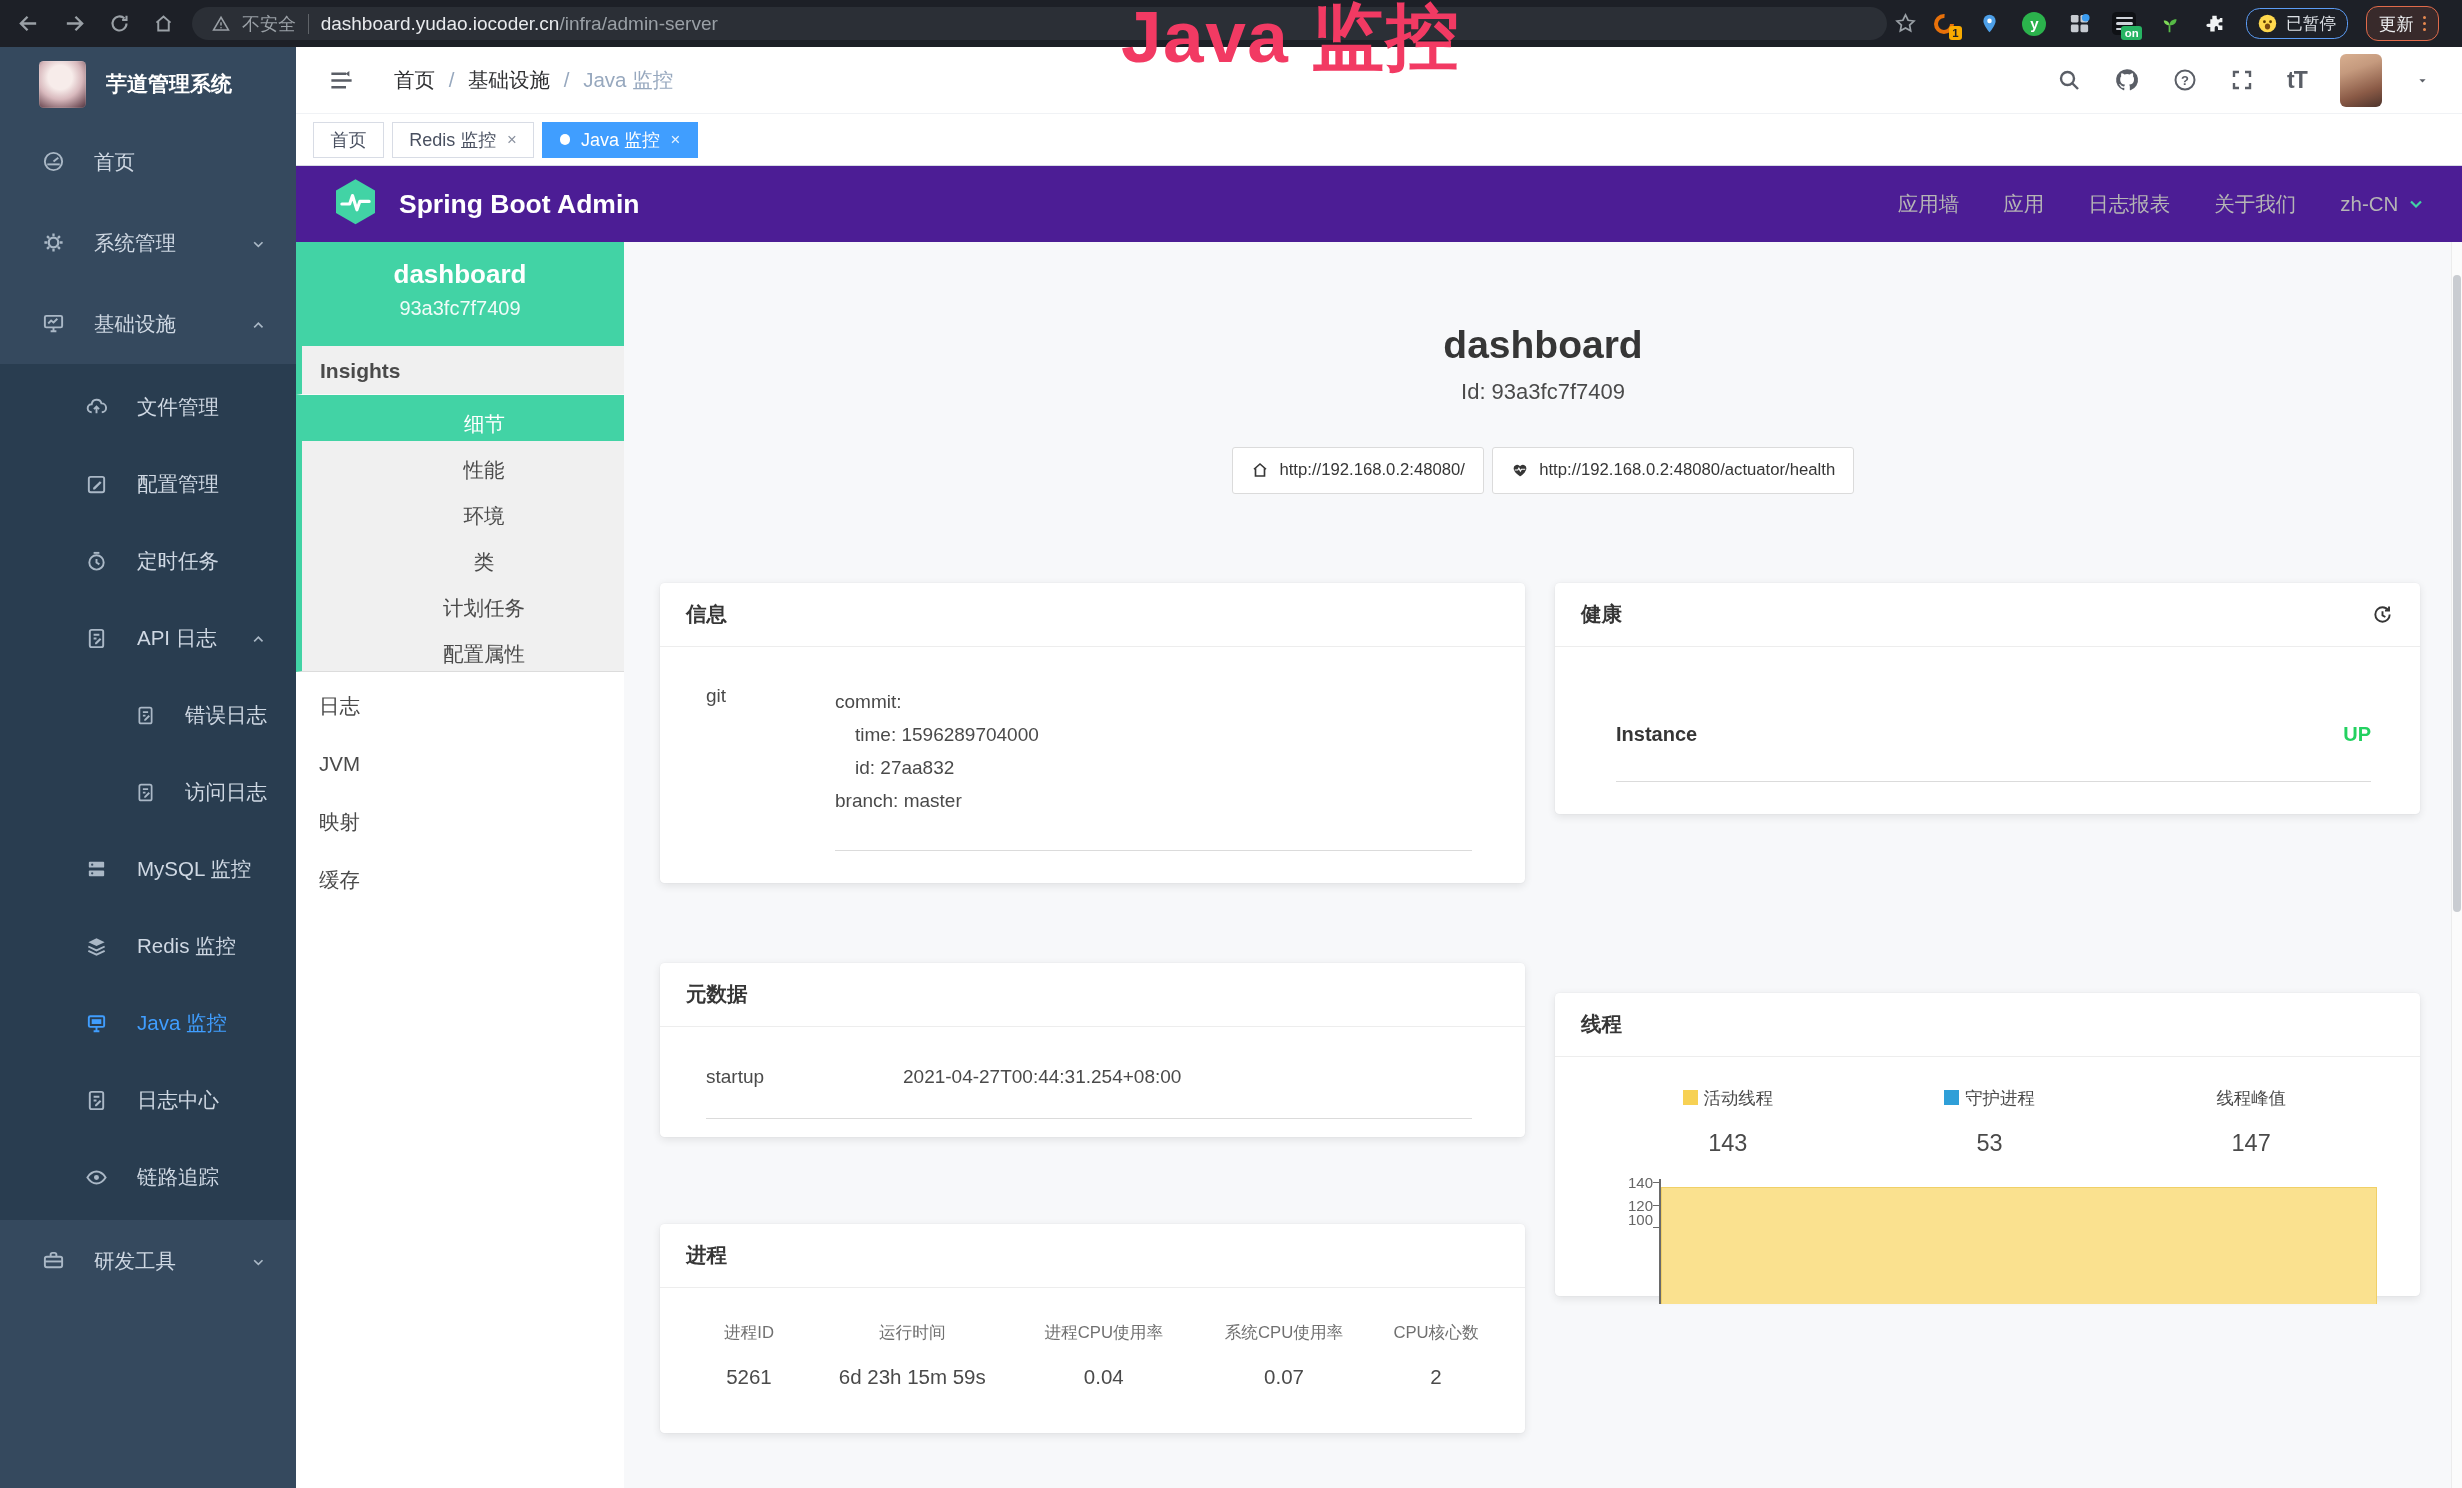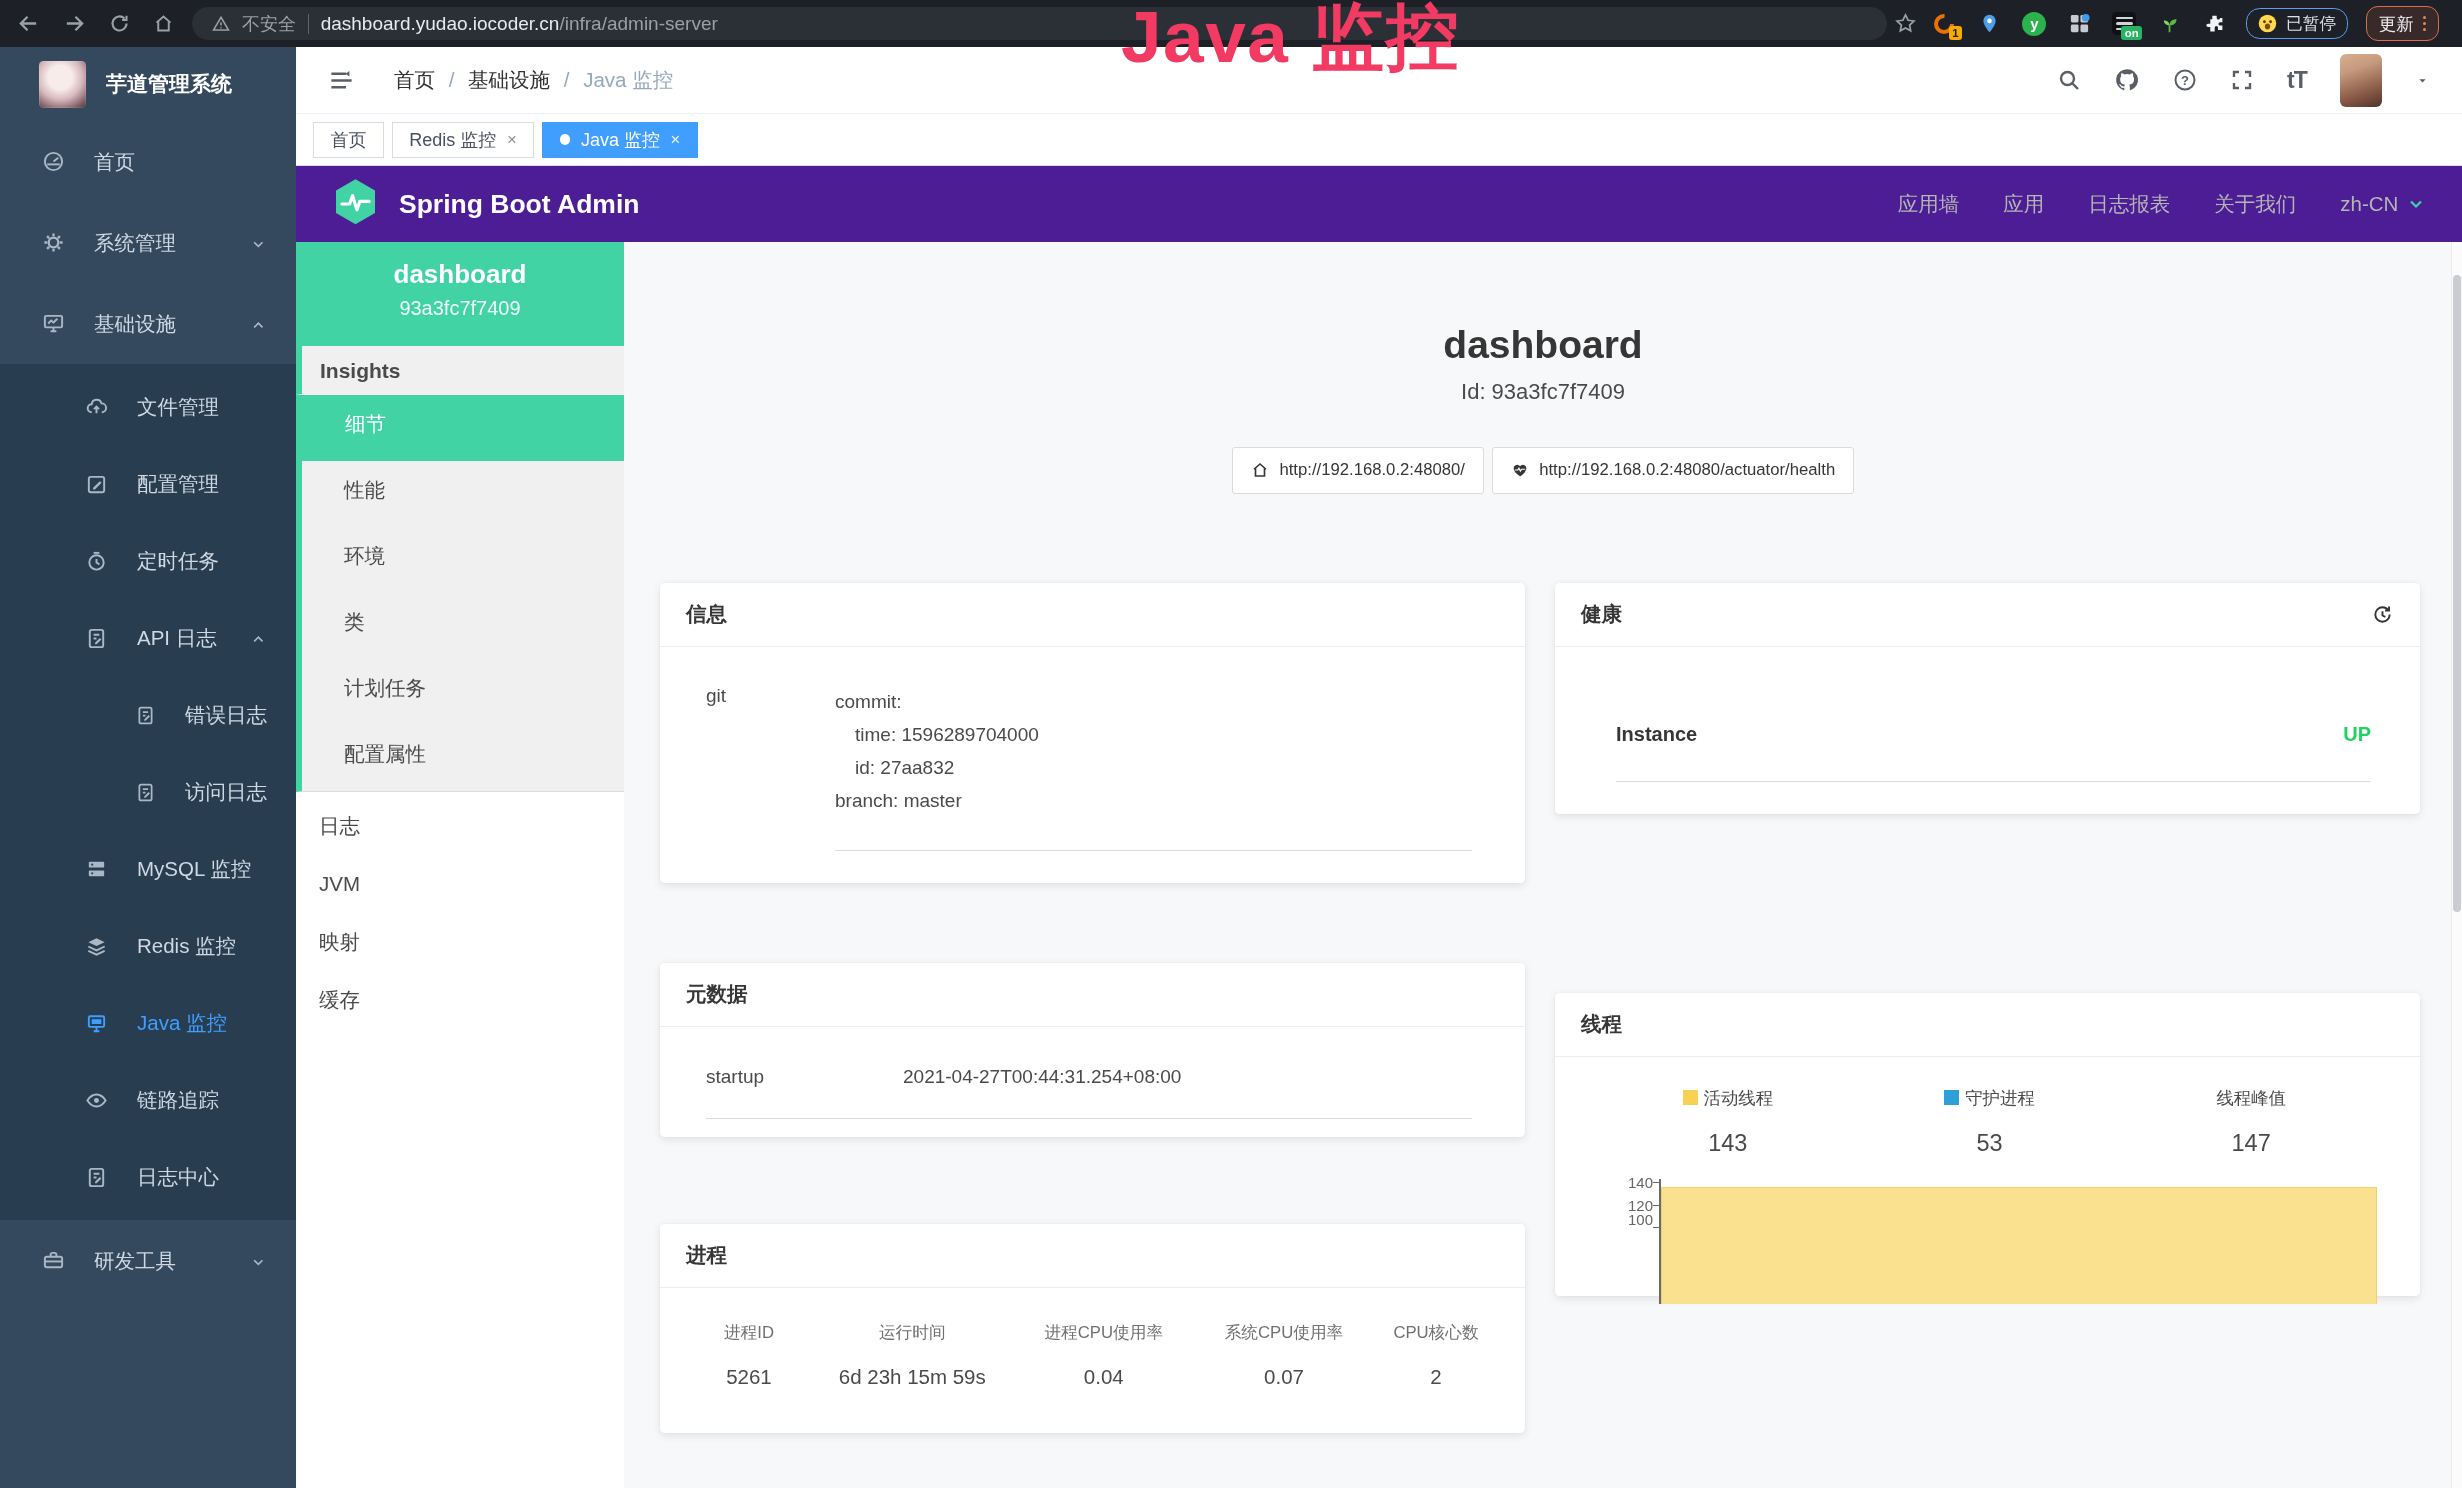--- a/index.html
+++ b/index.html
@@ -71,21 +71,21 @@
   .locale .ic { color:#42d3a5; }
 
   
   .sba-body { flex:1 1 auto; display:flex; position:relative; min-height:0; }
   .inst-sidebar { width:328px; flex:0 0 auto; background:#fff; }
   .inst-head { height:104px; background:#42d3a5; color:#fff; text-align:center; padding-top:16.7px; cursor:pointer; }
   .inst-name { font-size:26px; font-weight:bold; }
   .inst-id { font-size:20px; margin-top:7.6px; color:rgba(255,255,255,.92); }
   .menu-label { height:49px; line-height:49px; background:#f0f0f0; border-left:6px solid #42d3a5; padding-left:18px; font-size:21px; font-weight:bold; color:#4a4a4a; border-bottom:0.8px solid #fafafa; }
   .insights { list-style:none; background:#f0f0f0; border-left:6px solid #42d3a5; border-bottom:0.8px solid #dcdcdc; }
-  .insights li { height:66px; line-height:58px; padding-left:42px; font-size:20.5px; color:#4a4a4a; cursor:pointer; }
+  .insights li { height:46px; line-height:58px; padding-left:42px; font-size:20.5px; color:#4a4a4a; cursor:pointer;text-align:center; }
   .insights li.active { background:#42d3a5; color:#fff; margin-left:-6px; padding-left:49px; }
   .rootmenu { list-style:none; background:#fff; padding-top:4.6px; }
   .rootmenu li { height:58px; line-height:58px; padding-left:23px; font-size:20.5px; color:#4a4a4a; cursor:pointer; }
 
   .content { flex:1 1 auto; padding-top:82px; min-width:0; }
   .main-title { text-align:center; font-size:39px; font-weight:bold; color:#363636; line-height:1.1; }
   .main-id { text-align:center; font-size:22px; color:#4a4a4a; margin-top:12px; }
   .links { display:flex; justify-content:center; gap:7.6px; margin-top:42px; }
   .link-btn { display:flex; align-items:center; gap:10.6px; height:47px; padding:0 18px; background:#fff; border:0.8px solid #dbdbdb; border-radius:3px; font-size:16.7px; color:#363636; cursor:pointer; }
   .link-btn .ic { color:#363636; }
@@ -347,32 +347,32 @@
       <li class="m-item active">
         <svg class="ic" width="23" height="23" viewBox="0 0 24 24" fill="none" stroke="currentColor" stroke-width="2">
             <rect x="4" y="4.5" width="16" height="11" rx="1.5"></rect>
             <rect x="7" y="7.5" width="10" height="5" fill="currentColor" stroke="none"></rect>
             <path d="M9 20h6M12 15.5V20"></path>
           </svg>
         <span>Java 监控</span>
       </li>
       <li class="m-item">
         <svg class="ic" width="23" height="23" viewBox="0 0 24 24" fill="none" stroke="currentColor" stroke-width="2">
-            <path d="M2.5 12S6.5 5.8 12 5.8 21.5 12 21.5 12 17.5 18.2 12 18.2 2.5 12 2.5 12z"></path>
-            <circle cx="12" cy="12" r="2.6" fill="currentColor" stroke="none"></circle>
-          </svg>
-        <span>链路追踪</span>
-      </li>
-      <li class="m-item">
-        <svg class="ic" width="23" height="23" viewBox="0 0 24 24" fill="none" stroke="currentColor" stroke-width="2">
             <rect x="5" y="3" width="14" height="18" rx="2"></rect>
             <path d="M9 8h6M9 12h3"></path>
             <path d="M10.5 16.5l5-5 1.6 1.6-5 5h-1.6v-1.6z" fill="currentColor" stroke="none"></path>
           </svg>
         <span>日志中心</span>
+      </li>
+      <li class="m-item">
+        <svg class="ic" width="23" height="23" viewBox="0 0 24 24" fill="none" stroke="currentColor" stroke-width="2">
+            <path d="M2.5 12S6.5 5.8 12 5.8 21.5 12 21.5 12 17.5 18.2 12 18.2 2.5 12 2.5 12z"></path>
+            <circle cx="12" cy="12" r="2.6" fill="currentColor" stroke="none"></circle>
+          </svg>
+        <span>链路追踪</span>
       </li>
     </ul>
     <ul class="menu">
       <li class="m-item">
         <svg class="ic" width="23" height="23" viewBox="0 0 24 24" fill="none" stroke="currentColor" stroke-width="2">
             <rect x="3" y="8" width="18" height="11" rx="2"></rect>
             <path d="M9 8V6a2 2 0 0 1 2-2h2a2 2 0 0 1 2 2v2"></path>
             <path d="M3 13h18"></path>
           </svg>
         <span>研发工具</span>

